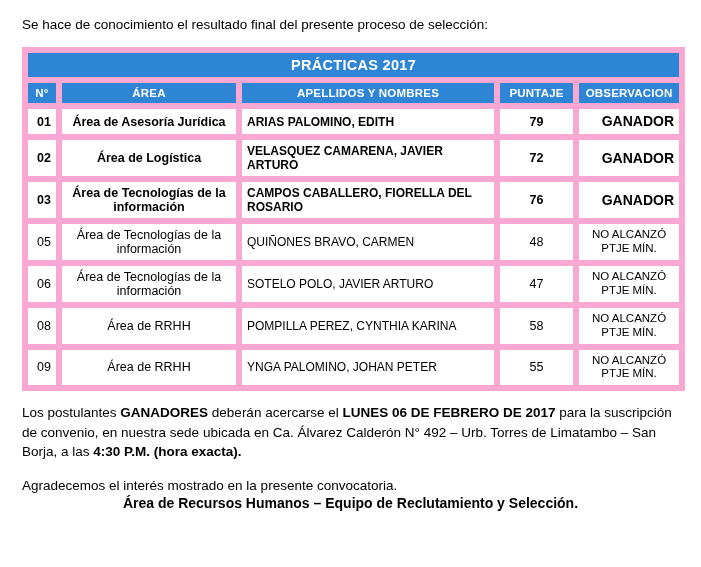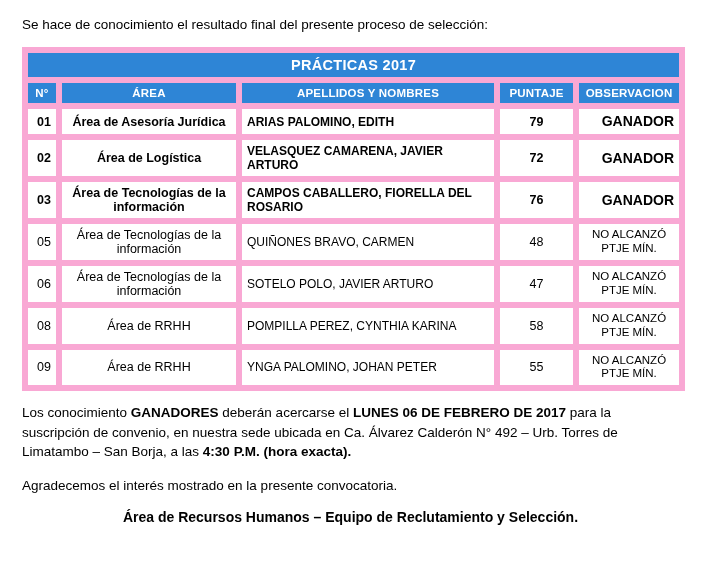--- a/index.html
+++ b/index.html
@@ -95,21 +95,21 @@
     margin: 12px 0 0 0;
     text-align: left;
   }
   .para.second {
     margin-top: 14px;
   }
   .closing {
     font-size: 14px;
     font-weight: bold;
     text-align: center;
-    margin-top: 14px;
+    margin-top: 0;
   }
   b, strong { font-weight: bold; }
 </style>
 </head>
 <body>
 
 <div class="page">
 
   <p class="intro">Se hace de conocimiento el resultado final del presente proceso de selección:</p>
 
@@ -179,19 +179,19 @@
       <tr>
         <td class="num">09</td>
         <td class="area">Área de RRHH</td>
         <td class="name">YNGA PALOMINO, JOHAN PETER</td>
         <td class="score">55</td>
         <td class="obs">NO ALCANZÓ PTJE MÍN.</td>
       </tr>
     </tbody>
   </table>
 
-  <p class="para"><span>Los conocimiento </span><b>GANADORES</b><span> deberán acercarse el </span><b>LUNES 06 DE FEBRERO DE 2017</b><span> para la suscripción de convenio, en nuestra sede ubicada en Ca. Álvarez Calderón N° 492 – Urb. Torres de Limatambo – San Borja, a las </span><b>4:30 P.M. (hora exacta).</b></p>
+  <p class="para"><span>Los postulantes </span><b>GANADORES</b><span> deberán acercarse el </span><b>LUNES 06 DE FEBRERO DE 2017</b><span> para la suscripción de convenio, en nuestra sede ubicada en Ca. Álvarez Calderón N° 492 – Urb. Torres de Limatambo – San Borja, a las </span><b>4:30 P.M. (hora exacta).</b></p>
 
   <p class="para second">Agradecemos el interés mostrado en la presente convocatoria.</p>
 
   <p class="closing">Área de Recursos Humanos – Equipo de Reclutamiento y Selección.</p>
 
 </div>
 
 </body></html>

